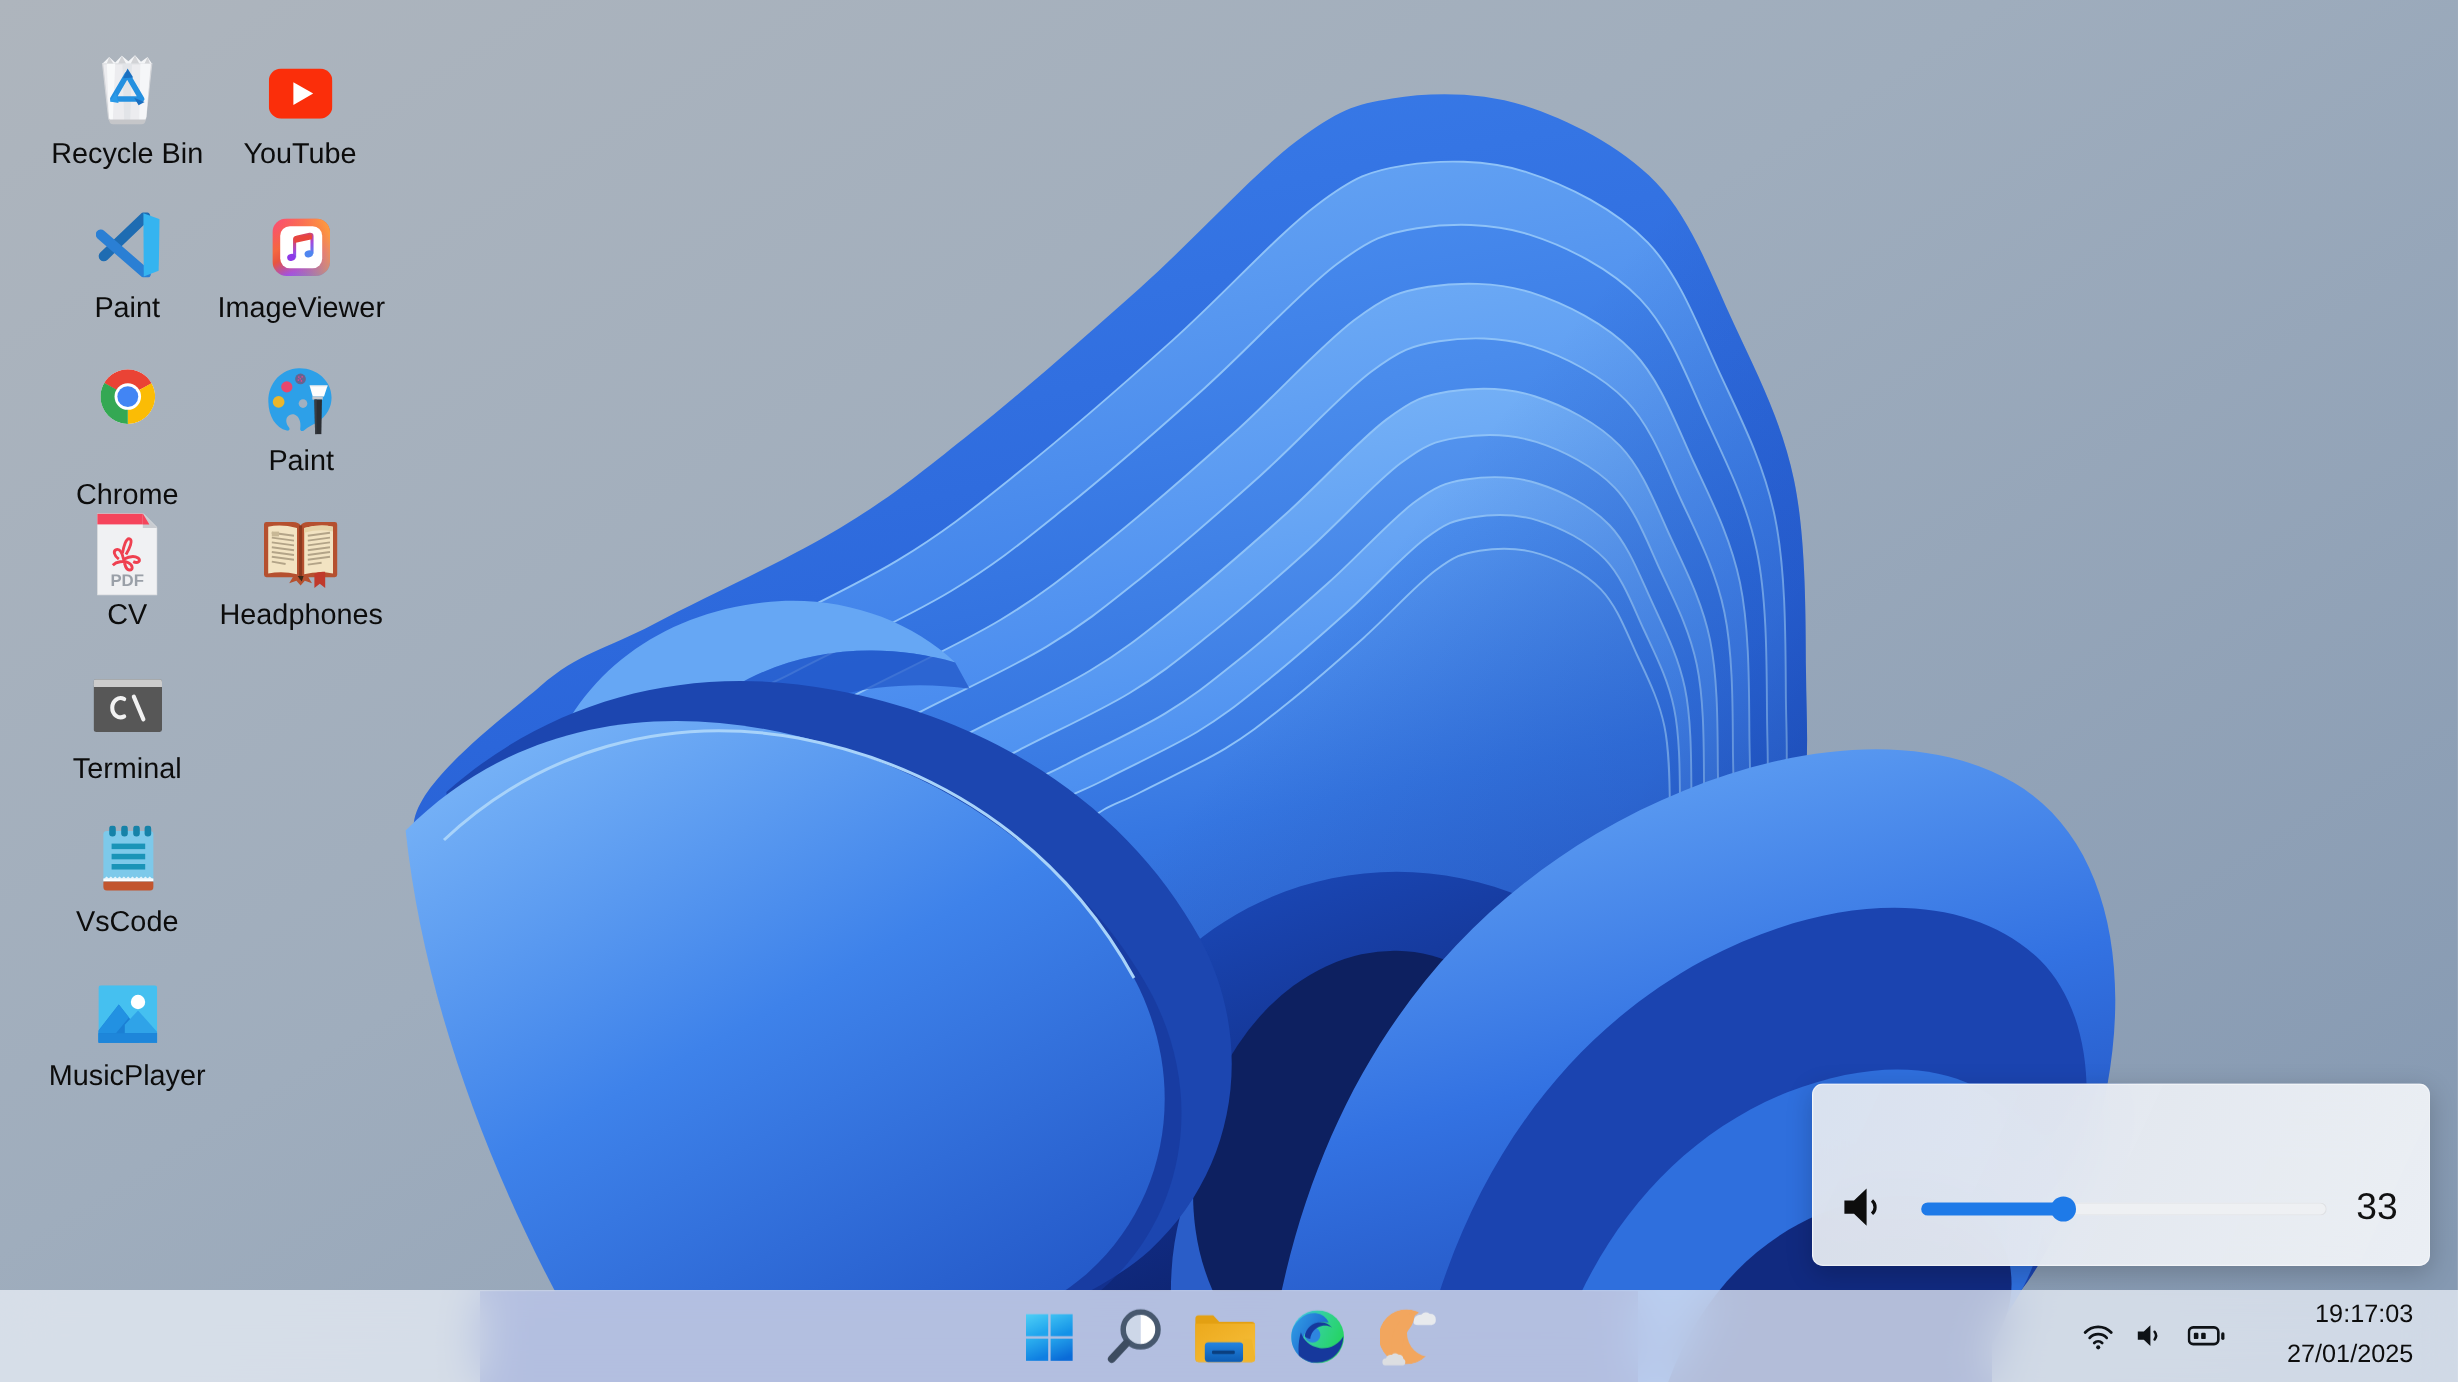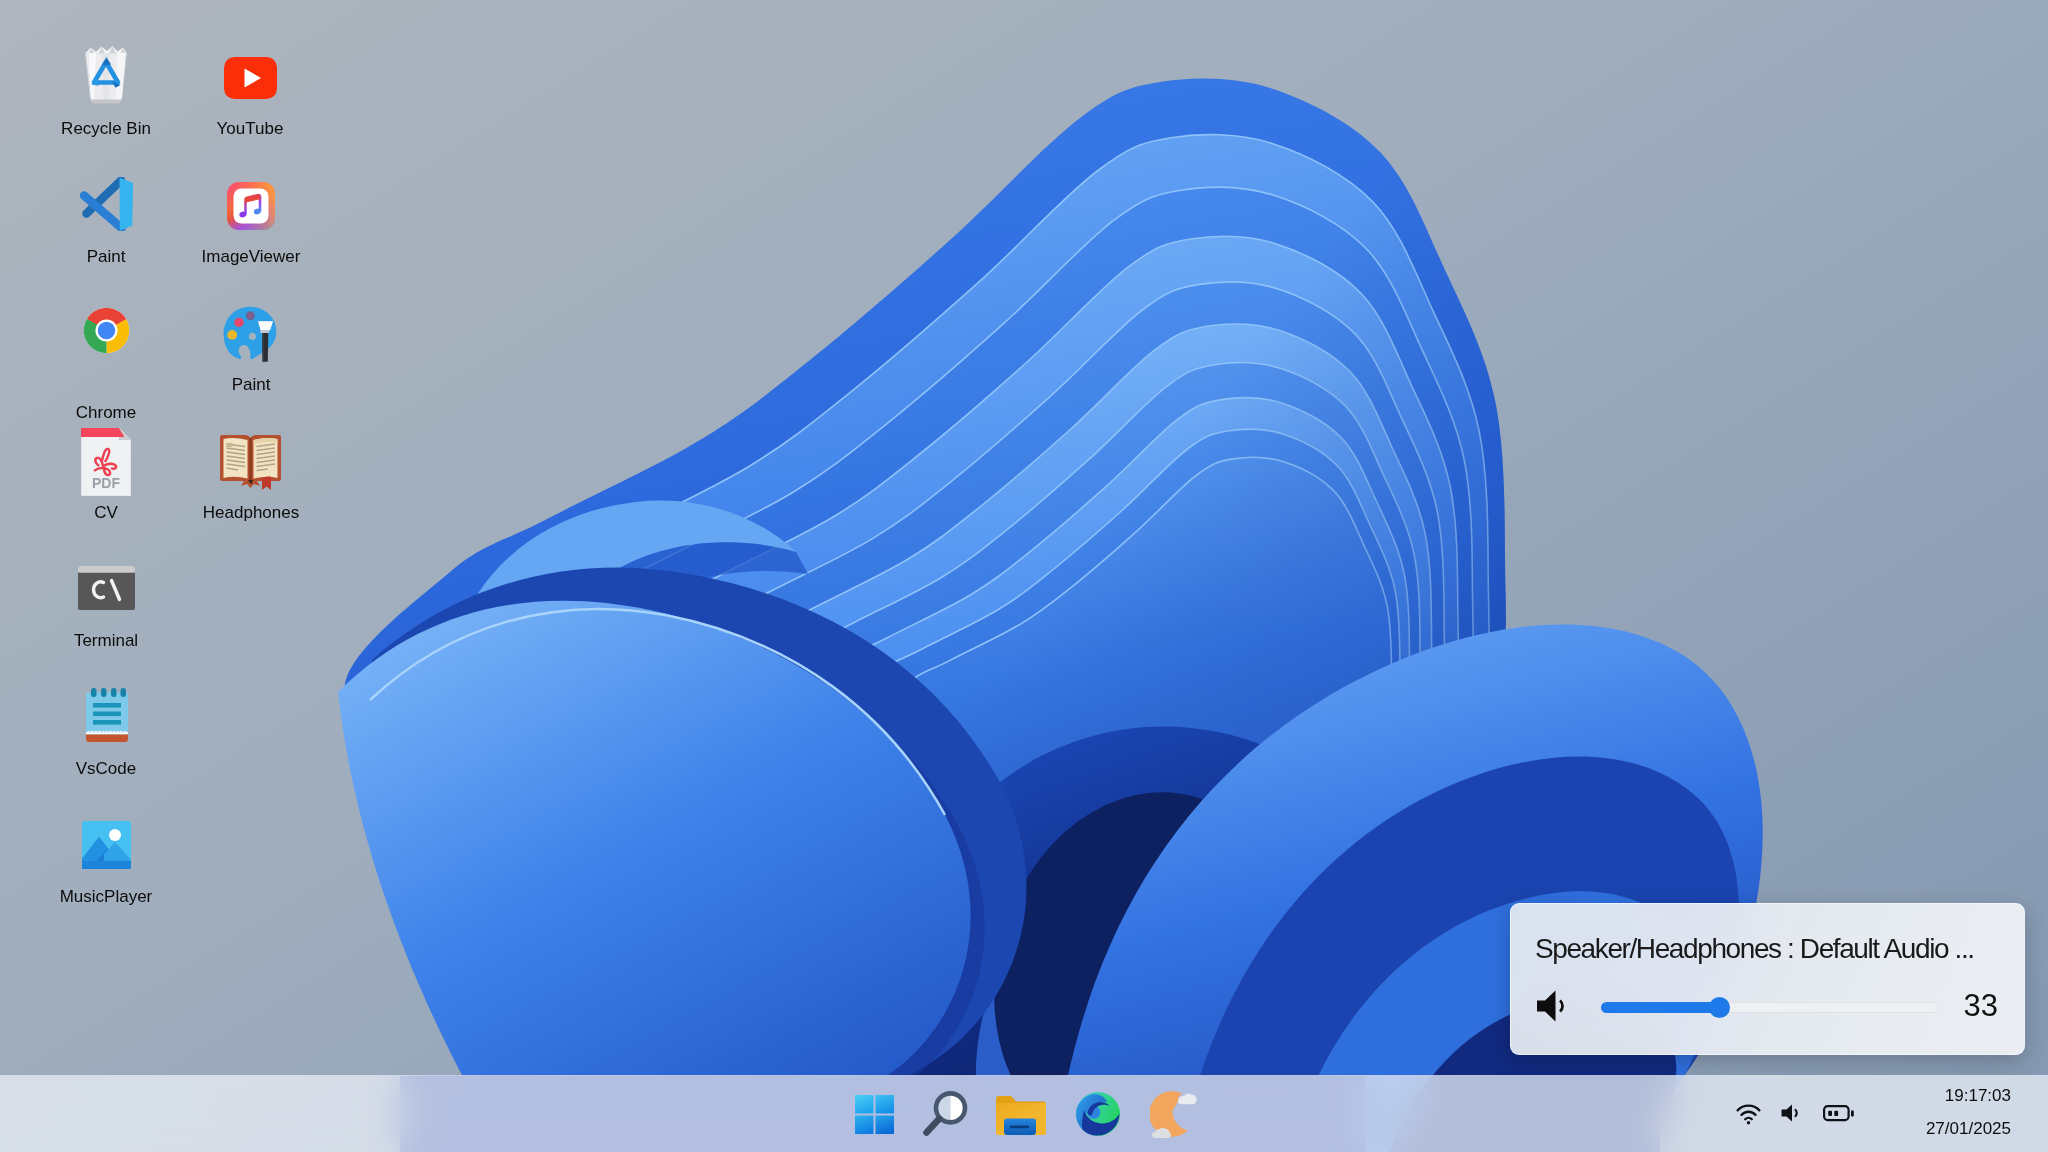--- a/index.html
+++ b/index.html
@@ -1,21 +1,21 @@
 <!DOCTYPE html>
 <html><head>
 <meta charset="utf-8">
 <style>
   html,body{margin:0;padding:0;width:2048px;height:1152px;overflow:hidden;}
   body{font-family:"Liberation Sans",sans-serif;position:relative;background:#9fadbd;}
   #wall{position:absolute;left:0;top:0;}
   .ic{position:absolute;}
-  .lbl{position:absolute;font-size:17px;color:#0c0c0c;white-space:nowrap;transform:translate(-50%,-50%);}
+  .lbl{position:absolute;font-size:24px;color:#0c0c0c;white-space:nowrap;transform:translate(-50%,-50%);}
   #taskbar{position:absolute;left:0;top:1075px;width:2048px;height:77px;background:rgba(234,239,247,0.75);backdrop-filter:blur(20px);}
-  #clock{position:absolute;right:37px;top:1079px;text-align:right;font-size:17px;color:#0d0d0d;line-height:33px;}
+  #clock{position:absolute;right:37px;top:1079px;text-align:right;font-size:21px;color:#0d0d0d;line-height:33px;}
   #volpop{position:absolute;left:1510px;top:903px;width:513px;height:150px;border-radius:9px;
      background:linear-gradient(115deg,rgba(226,231,239,0.95),rgba(238,241,246,0.97));
      box-shadow:0 6px 22px rgba(0,0,0,0.20); border:1px solid rgba(255,255,255,0.5); backdrop-filter:blur(26px);}
   #vptitle{position:absolute;left:24px;top:29px;font-size:28px;letter-spacing:-1.4px;color:#1a1a1a;white-space:nowrap;}
   #vp33{position:absolute;right:26px;top:84px;font-size:31px;color:#111;margin-left:32px;}
   #vptrack{position:absolute;left:90px;top:98px;width:338px;height:11px;border-radius:6px;background:#eef0f3;box-shadow:inset 0 0 0 1px rgba(0,0,0,0.06);}
   #vpfill{position:absolute;left:0;top:0;width:118px;height:11px;border-radius:6px;background:#1e7ae8;}
   #vpthumb{position:absolute;left:108px;top:-5px;width:21px;height:21px;border-radius:50%;background:#1e7ae8;}
 </style>
 </head>
@@ -288,21 +288,20 @@
   <rect x="0" y="0" width="49" height="48" rx="2.5" fill="#45c0f0"></rect>
   <circle cx="33" cy="14" r="6" fill="#ffffff"></circle>
   <path d="M0 38 L17 16 L34 38 L34 48 L0 48 Z" fill="#1b7fd4"></path>
   <path d="M22 33 L33 21 L49 39 L49 48 L22 48 Z" fill="#2fa3e8"></path>
   <path d="M0 38 L17 16 L25.5 27 L8 48 L0 48 Z" fill="#2291e2"></path>
   <rect x="0" y="40" width="49" height="8" fill="#1b7fd4"></rect>
   <path d="M0 40 L49 40 L49 48 L0 48 Z" fill="#1e86da"></path>
 </svg>
 
 <div id="volpop">
-  <div id="vptitle">Speaker/Headphones : Default Audio ...</div>
   <svg style="position:absolute;left:25px;top:85px;" width="32" height="34" viewBox="0 0 32 34">
     <path d="M1 11.5 L9 11.5 L19.5 1.5 L19.5 32.5 L9 22.5 L1 22.5 Z" fill="#0d0d0d"></path>
     <path d="M24 11.5 A 7.2 7.2 0 0 1 24 22.5" stroke="#0d0d0d" stroke-width="2.7" fill="none"></path>
   </svg>
   <div id="vptrack">
       <div id="vpfill"></div>
       <div id="vpthumb"></div>
     </div>
   <div id="vp33">33</div>
 </div>

